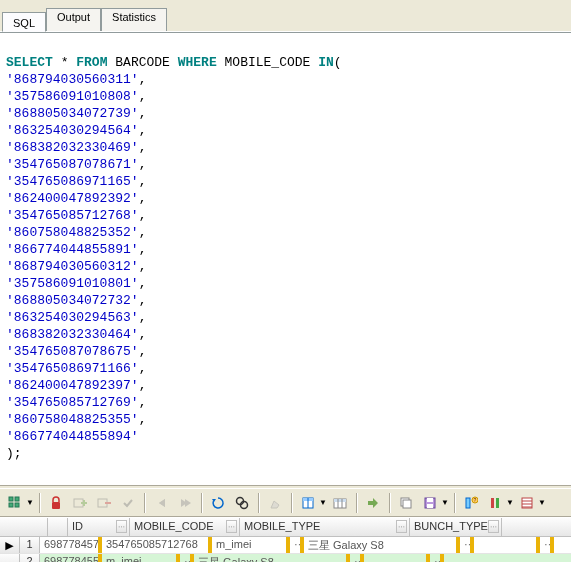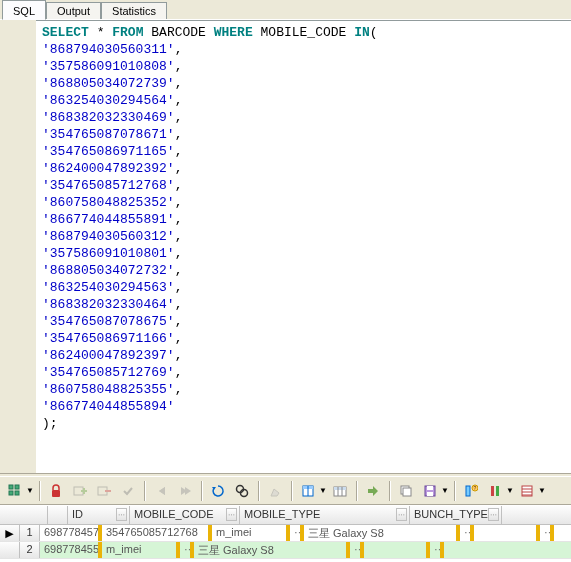--- a/index.html
+++ b/index.html
@@ -15,57 +15,57 @@
   }
 
   
   .tab-strip {
     height: 20px;
     background: #ece9d8;
     display: flex;
     align-items: flex-end;
     padding-left: 2px;
     border-bottom: 1px solid #fff;
+    margin-top: 12px;
   }
   .tab {
     padding: 2px 10px 2px 10px;
     font-size: 11px;
     color: #000;
     border: 1px solid #919b9c;
     border-bottom: none;
     background: #f5f4f0;
     margin-right: 0;
     position: relative;
     cursor: pointer;
-    height: 17px;
+    height: 23px;
     line-height: 13px;
   }
   .tab.active {
     background: #fcfcfe;
     border-bottom: 1px solid #fcfcfe;
     margin-bottom: -1px;
     z-index: 2;
     height: 20px;
     line-height: 16px;
     font-weight: normal;
   }
 
   
   .editor {
     background: #fff;
     height: 453px;
-    padding: 3px 6px;
+    padding: 21px 6px;
     font-family: "Courier New", monospace;
     font-size: 13px;
     line-height: 17px;
     overflow: auto;
     border-top: 1px solid #919b9c;
     white-space: pre;
     color: #000;
-    margin-left: 36px;
   }
   .kw { color: #008080; font-weight: bold; }
   .ident { color: #000; }
   .str { color: #0000c8; }
   .punct { color: #000; }
 
   
   .divider {
     height: 4px;
     background: #ece9d8;

